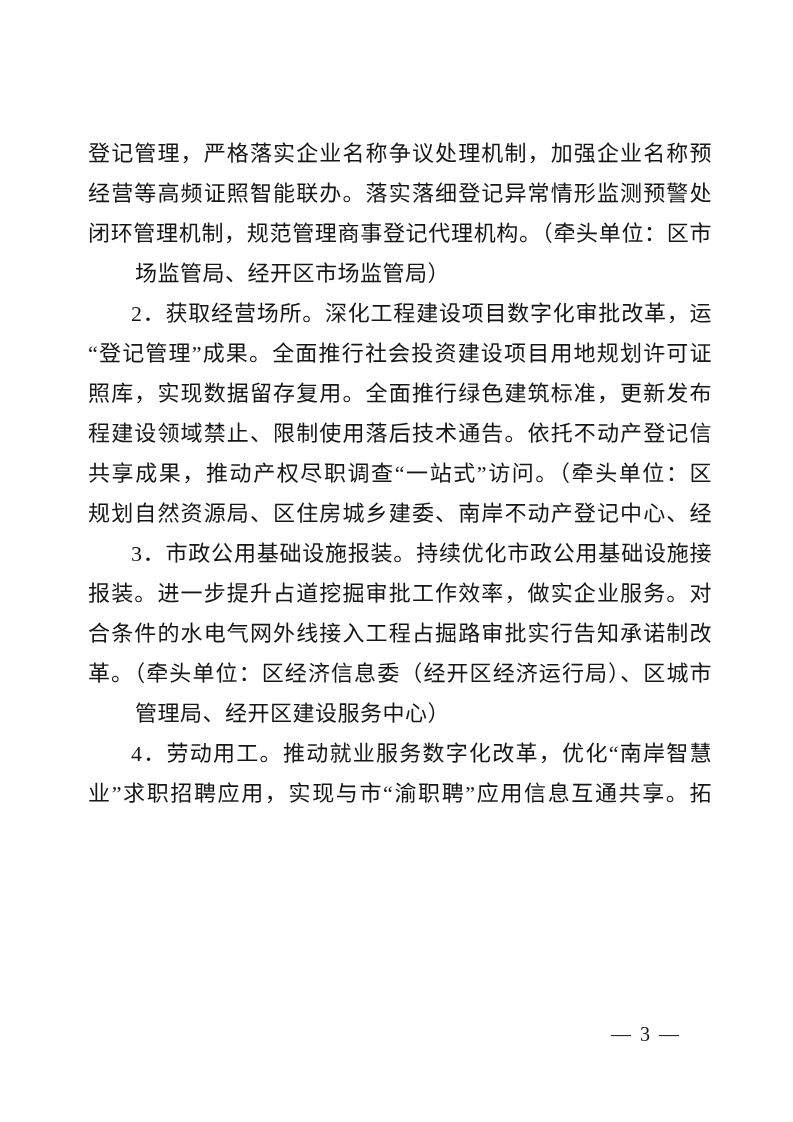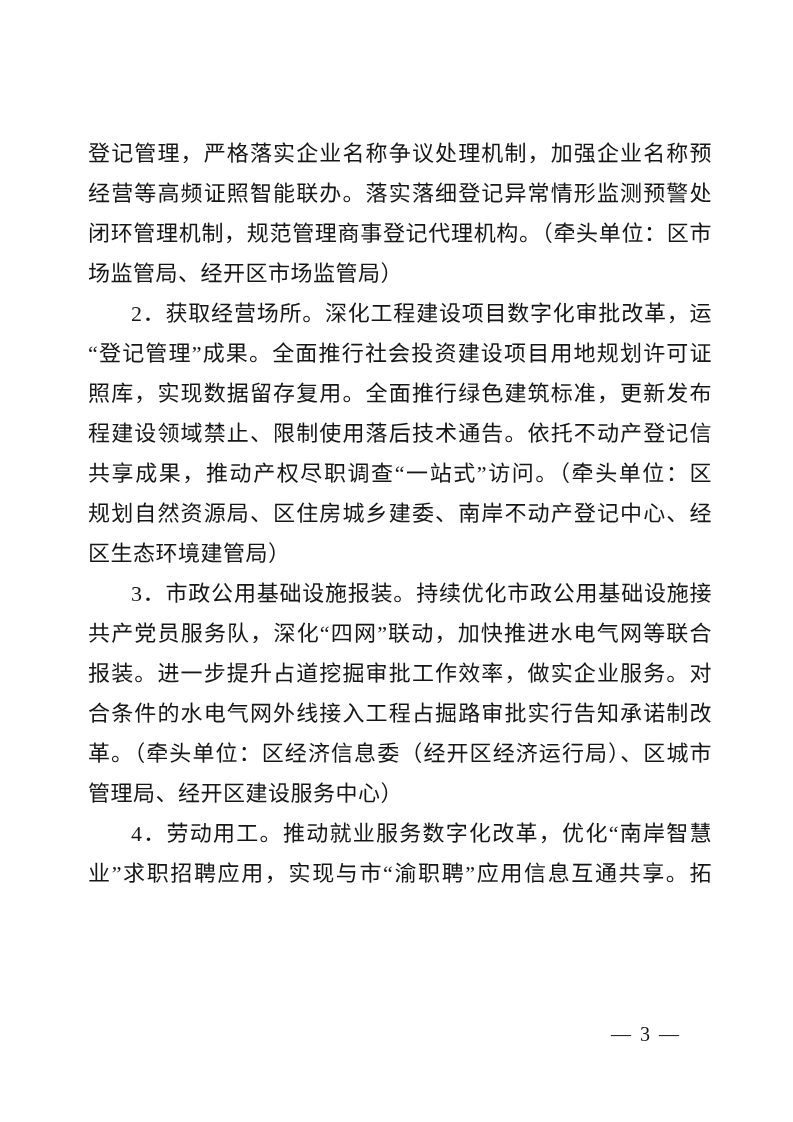--- a/index.html
+++ b/index.html
@@ -32,20 +32,21 @@
     height: 40px;
     overflow: hidden;
     letter-spacing: 0.5px;
     text-align: justify;
     text-align-last: justify;
     -moz-text-align-last: justify;
   }
   .line.flush {
     text-align: left;
     text-align-last: left;
+    margin-left: 47px;
     -moz-text-align-last: left;
   }
   .line.indent {
     text-indent: 43px;
   }
   .page-number {
     position: absolute;
     top: 1022px;
     right: 112px;
     font-size: 20px;
@@ -65,25 +66,23 @@
         <div class="line">闭环管理机制，规范管理商事登记代理机构。（牵头单位：区市</div>
         <div class="line flush">场监管局、经开区市场监管局）</div>
       </div>
       <div class="para">
         <div class="line indent">2．获取经营场所。深化工程建设项目数字化审批改革，运用</div>
         <div class="line">“登记管理”成果。全面推行社会投资建设项目用地规划许可证</div>
         <div class="line">照库，实现数据留存复用。全面推行绿色建筑标准，更新发布工</div>
         <div class="line">程建设领域禁止、限制使用落后技术通告。依托不动产登记信息</div>
         <div class="line">共享成果，推动产权尽职调查“一站式”访问。（牵头单位：区</div>
         <div class="line">规划自然资源局、区住房城乡建委、南岸不动产登记中心、经开</div>
-        <div class="line flush">区生态环境建管局）</div>
       </div>
       <div class="para">
         <div class="line indent">3．市政公用基础设施报装。持续优化市政公用基础设施接入</div>
-        <div class="line">共产党员服务队，深化“四网”联动，加快推进水电气网等联合</div>
         <div class="line">报装。进一步提升占道挖掘审批工作效率，做实企业服务。对符</div>
         <div class="line">合条件的水电气网外线接入工程占掘路审批实行告知承诺制改</div>
         <div class="line">革。（牵头单位：区经济信息委（经开区经济运行局）、区城市</div>
         <div class="line flush">管理局、经开区建设服务中心）</div>
       </div>
       <div class="para">
         <div class="line indent">4．劳动用工。推动就业服务数字化改革，优化“南岸智慧就</div>
         <div class="line">业”求职招聘应用，实现与市“渝职聘”应用信息互通共享。拓</div>
       </div>
     </div>

